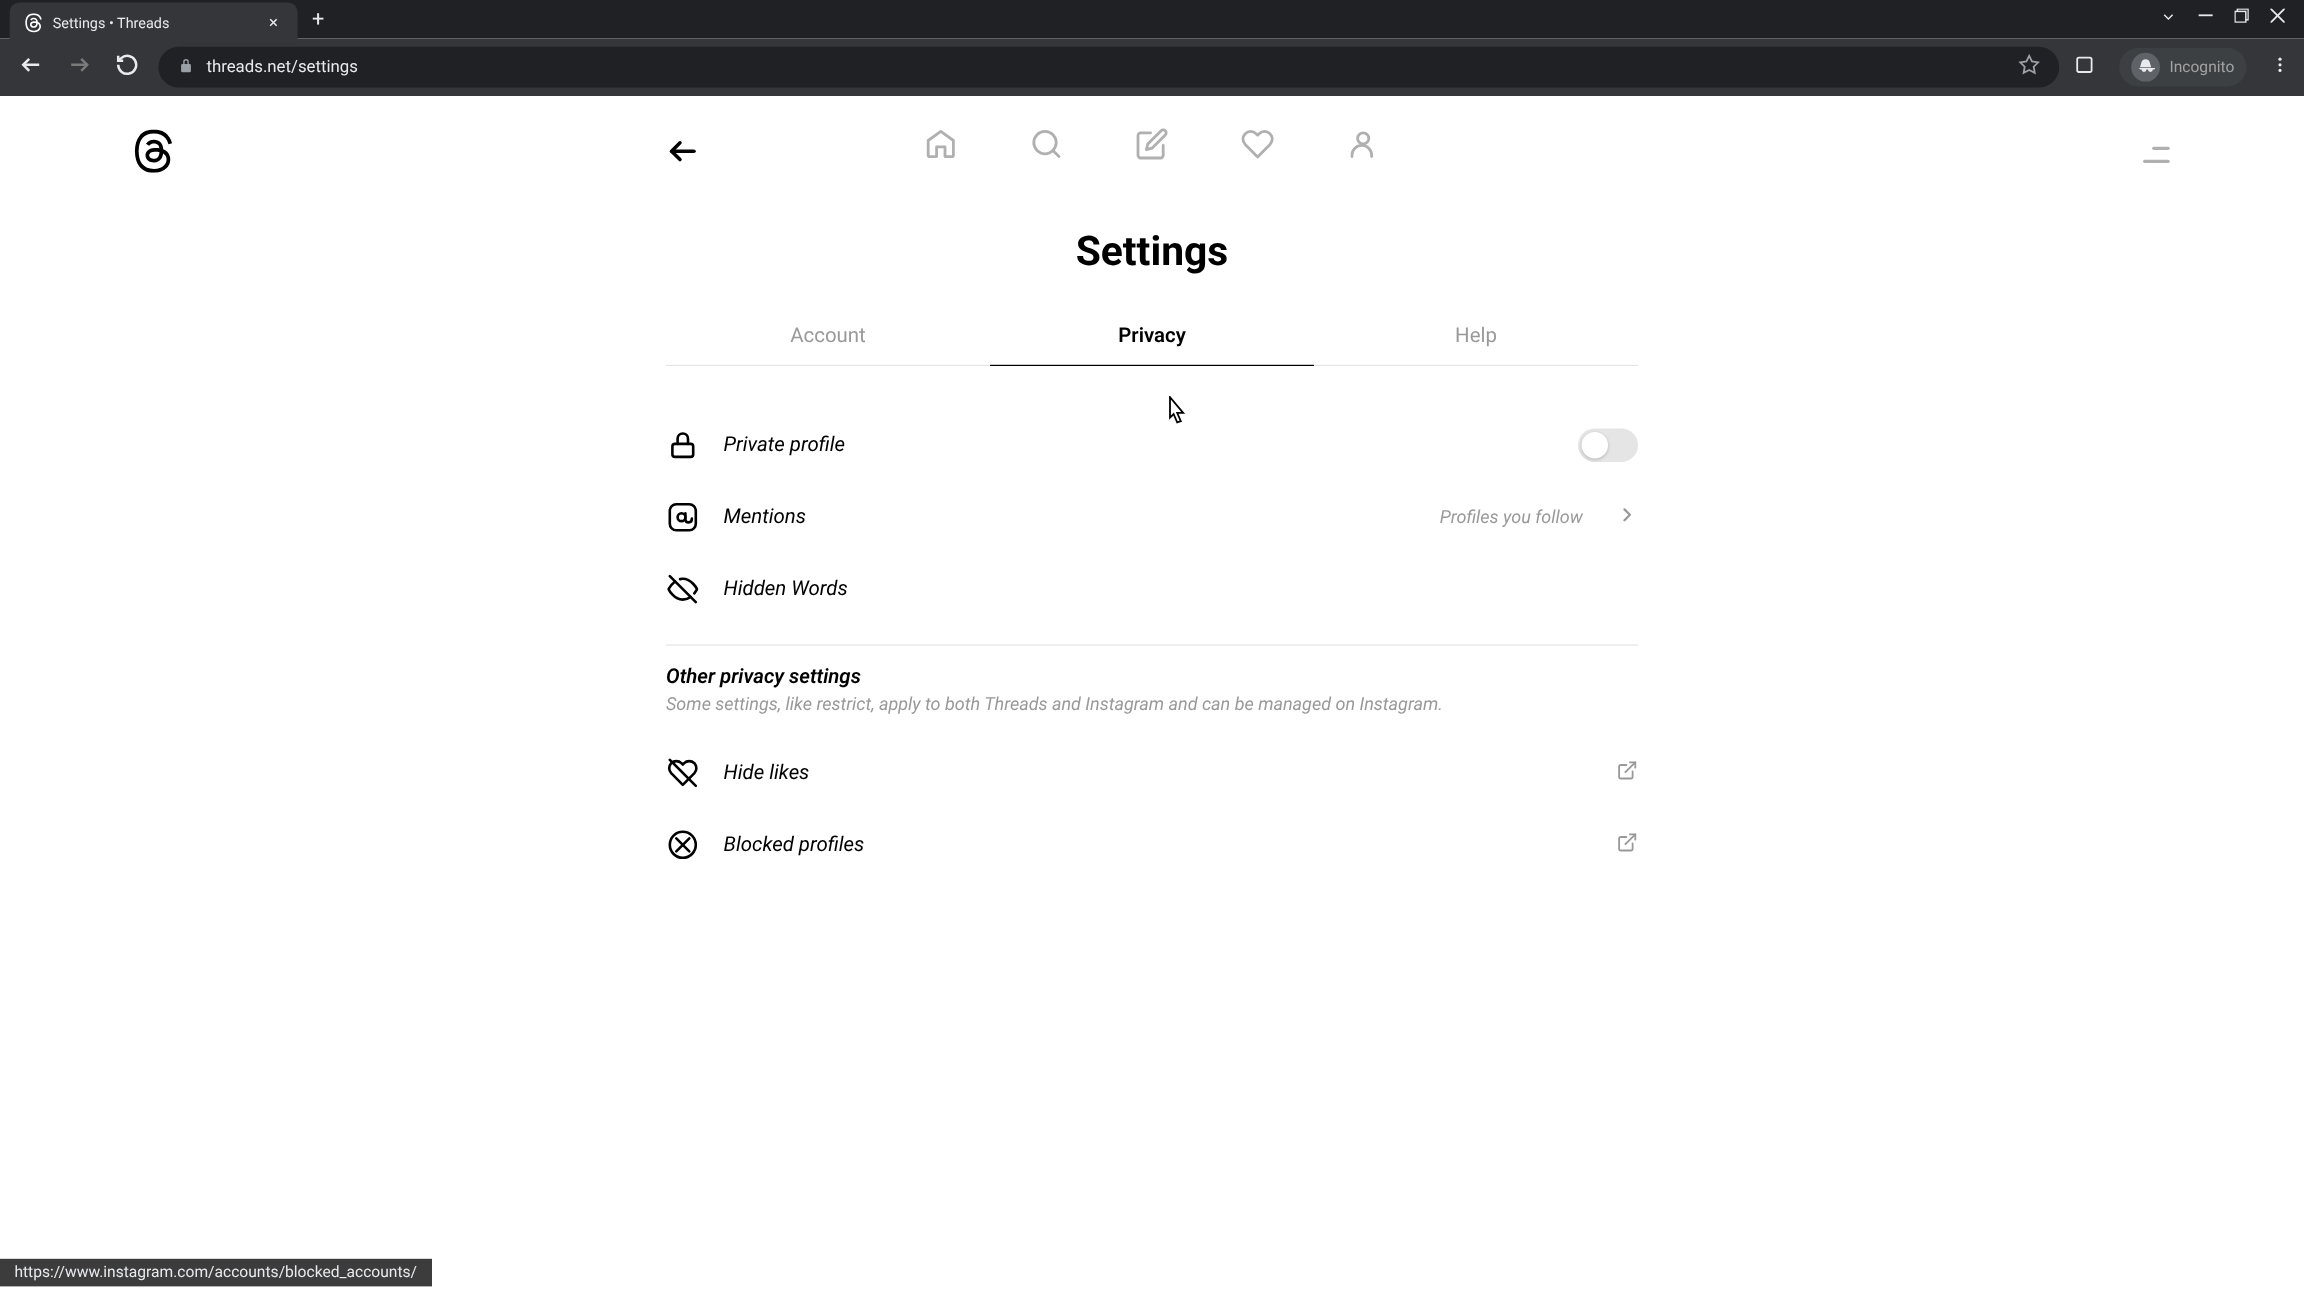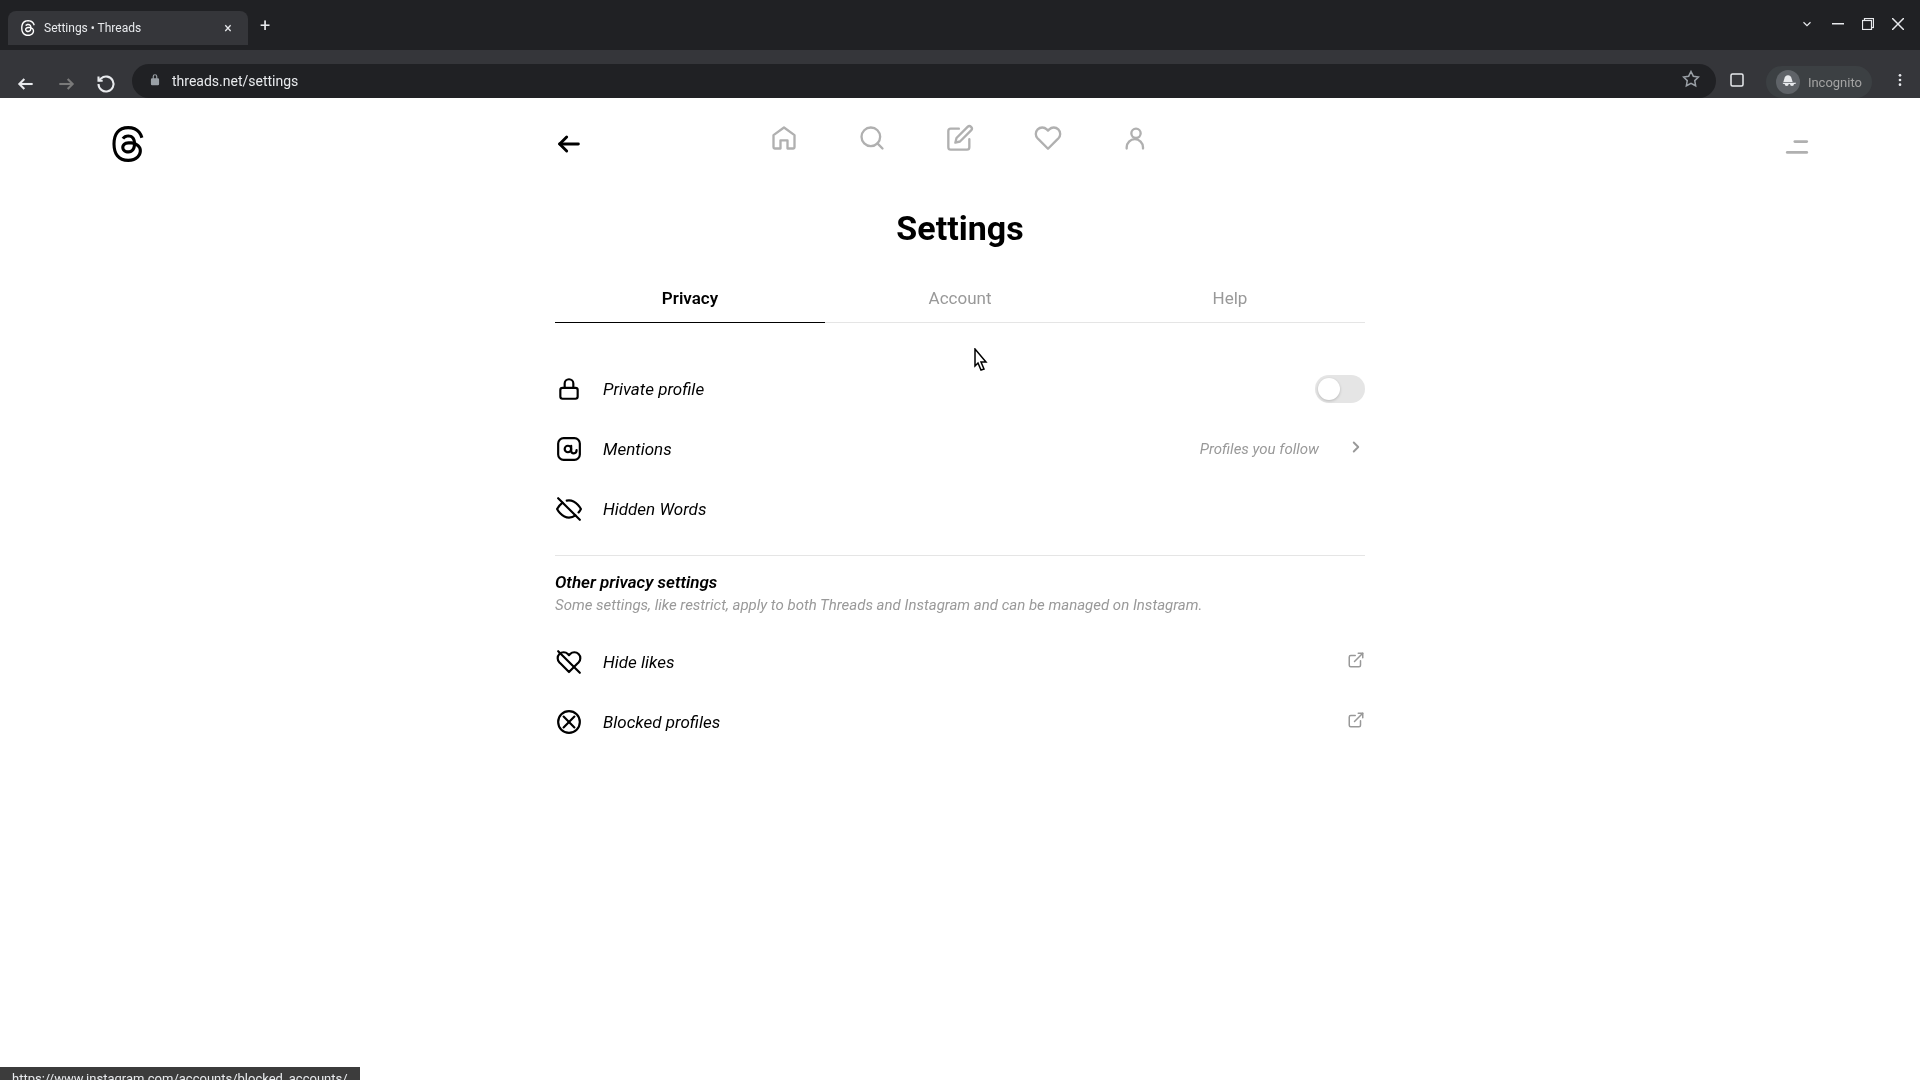--- a/index.html
+++ b/index.html
@@ -10,21 +10,21 @@
     }
     body {
       width: 1920px;
       height: 1080px;
       background: #fff;
       overflow: hidden;
     }
     
     .browser-top {
       background: #202124;
-      height: 50px;
+      height: 32px;
       display: flex;
       align-items: center;
       padding: 0 8px;
     }
     .tab {
       background: #35363a;
       border-radius: 8px 8px 0 0;
       height: 34px;
       display: flex;
       align-items: center;
@@ -66,21 +66,21 @@
       padding-right: 8px;
     }
     .window-controls span {
       cursor: pointer;
       font-size: 14px;
     }
     .browser-toolbar {
       background: #35363a;
       height: 48px;
       display: flex;
-      align-items: flex-end;
+      align-items: center;
       padding: 0 12px;
       gap: 12px;
     }
     .nav-btn {
       color: #e8eaed;
       font-size: 18px;
       cursor: pointer;
       width: 28px;
       text-align: center;
     }
@@ -444,22 +444,22 @@
     <svg width="26" height="26" viewBox="0 0 24 24" fill="none" stroke="#b0b0b0" stroke-width="2.5" stroke-linecap="round">
         <line x1="10" y1="7" x2="21" y2="7"></line>
         <line x1="3" y1="17" x2="21" y2="17"></line>
       </svg>
   </div>
 
   <div class="content">
     <h1 class="page-title">Settings</h1>
 
     <div class="tabs">
+      <div class="tab-item">Account</div>
       <div class="tab-item active">Privacy</div>
-      <div class="tab-item">Account</div>
       <div class="tab-item">Help</div>
     </div>
 
     <div class="settings-list">
       <div class="setting-row">
         <span class="setting-icon">
           <svg width="26" height="26" viewBox="0 0 24 24" fill="none" stroke="#000" stroke-width="2" stroke-linecap="round" stroke-linejoin="round">
               <rect x="4" y="11" width="16" height="10" rx="2"></rect>
               <path d="M8 11V7a4 4 0 0 1 8 0v4"></path>
             </svg>

